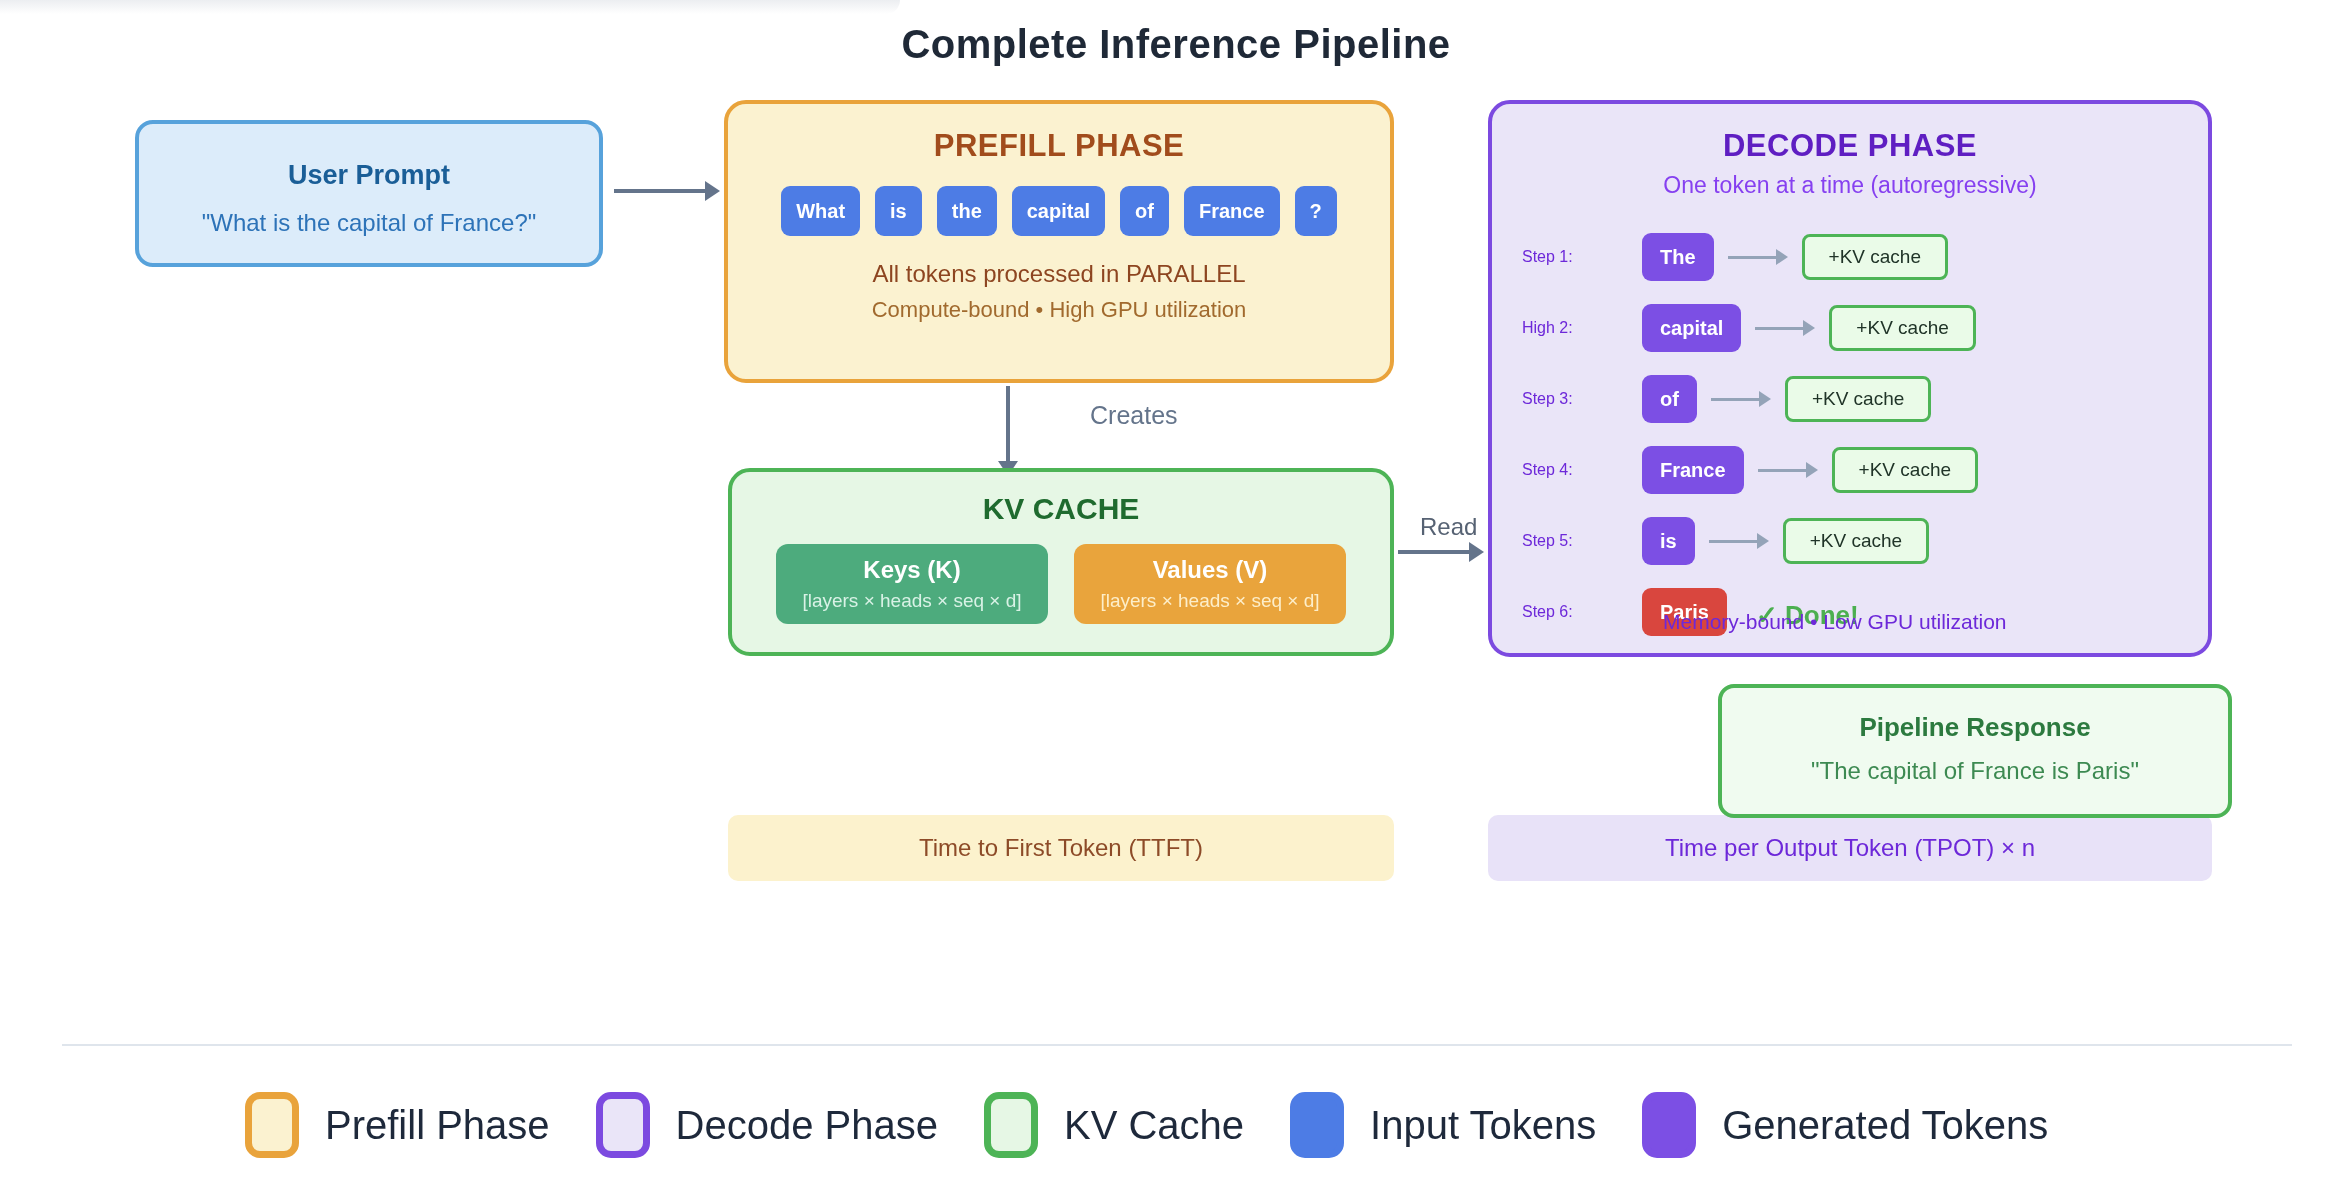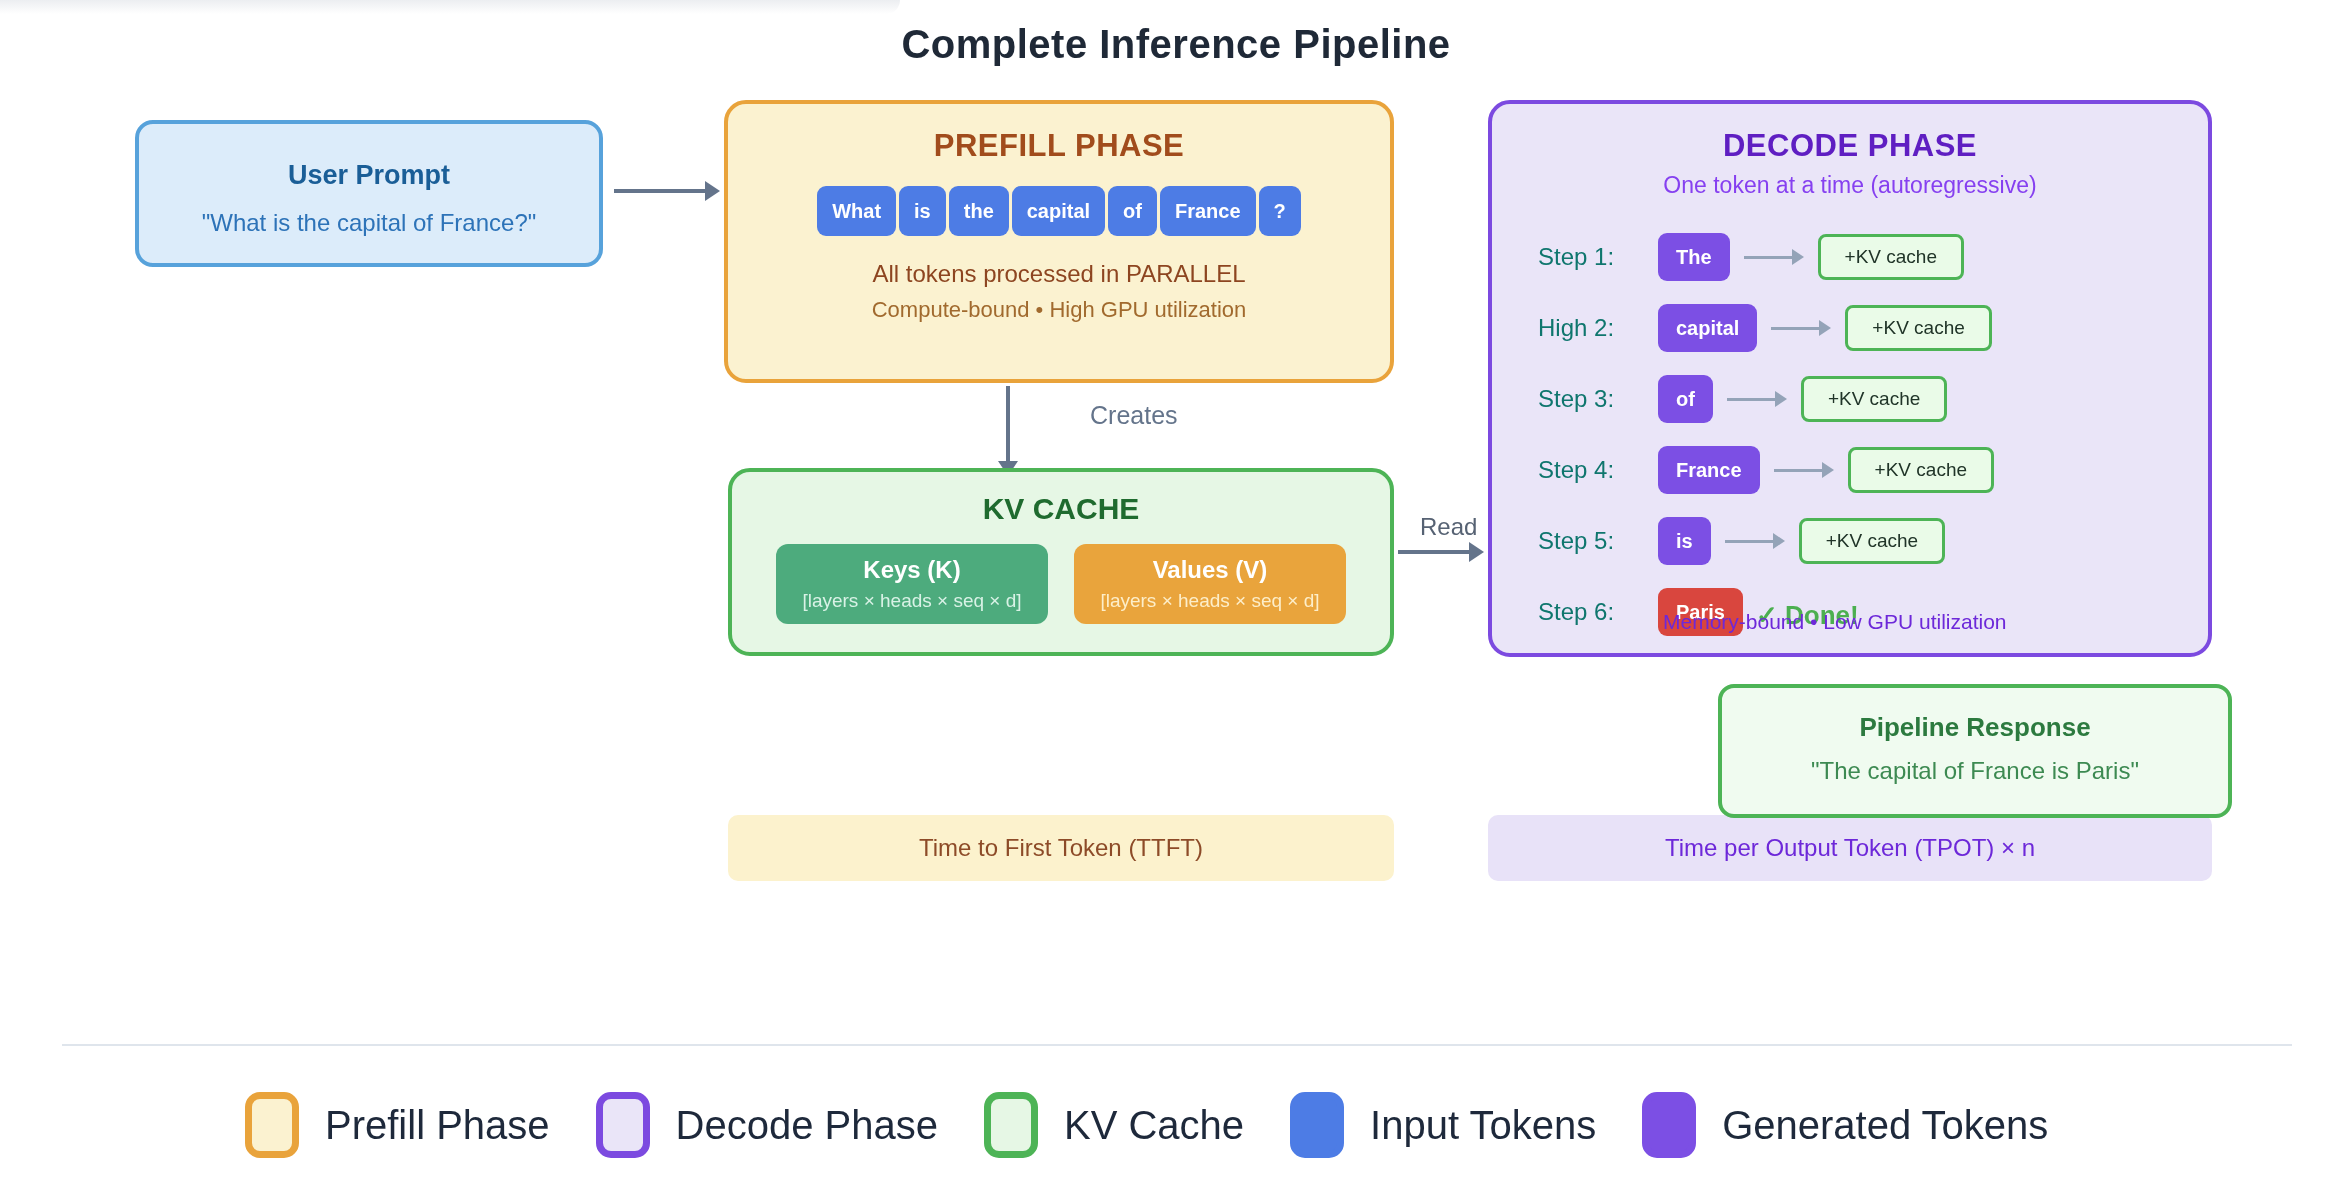--- a/index.html
+++ b/index.html
@@ -42,21 +42,21 @@
   }
   .creates-label { position:absolute; left:1090px; top:401px; font-size:25px; color:#64748b; }
   .read-label    { position:absolute; left:1420px; top:513px; font-size:24px; color:#566273; z-index:1; }
 
   
   .prefill {
     left:724px; top:100px; width:670px; height:283px;
     background:#fbf2d0; border:4px solid #e9a33b; border-radius:22px; text-align:center;
   }
   .pf-title { margin-top:24px; font-size:31px; font-weight:bold; color:#a14c1c; letter-spacing:0.5px; }
-  .pf-tokens { margin-top:22px; display:flex; justify-content:center; gap:3px; }
+  .pf-tokens { margin-top:22px; display:flex; justify-content:center; gap:15px; }
   .token {
     background:#4d7ce5; color:#ffffff; font-size:20px; font-weight:bold;
     padding:15px 15px; border-radius:9px; line-height:20px; white-space:nowrap;
   }
   .pf-line1 { margin-top:24px; font-size:24px; color:#8d4520; }
   .pf-line2 { margin-top:9px;  font-size:22px; color:#a16a2e; }
 
   
   .kv {
     left:728px; top:468px; width:666px; height:188px;
@@ -73,21 +73,21 @@
 
   
   .decode {
     left:1488px; top:100px; width:724px; height:557px;
     background:#eae5f8; border:4px solid #7c4ae0; border-radius:22px; z-index:2;
   }
   .dc-title { margin-top:24px; text-align:center; font-size:31px; font-weight:bold; color:#5f1ec2; letter-spacing:0.5px; }
   .dc-subtitle { margin-top:8px; text-align:center; font-size:23px; color:#8640f0; }
   .dc-steps { position:absolute; left:30px; top:129px; }
   .dc-row { display:flex; align-items:center; height:48px; margin-bottom:23px; }
-  .dc-label { width:120px; font-size:24px; color:#0f766e;margin-left:16px; }
+  .dc-label { width:120px; font-size:16px; color:#6d28d9; }
   .dc-token {
     background:#7c4fe4; color:#fff; font-size:20px; font-weight:bold;
     padding:14px 18px; border-radius:9px; line-height:20px; white-space:nowrap;
   }
   .dc-token.red { background:#d9463e; }
   .dc-arrow { display:flex; align-items:center; margin:0 14px; }
   .dc-arrow .line { width:48px; height:3px; background:#94a3b8; }
   .dc-arrow .head {
     width:0; height:0; border-left:12px solid #94a3b8;
     border-top:8px solid transparent; border-bottom:8px solid transparent;

